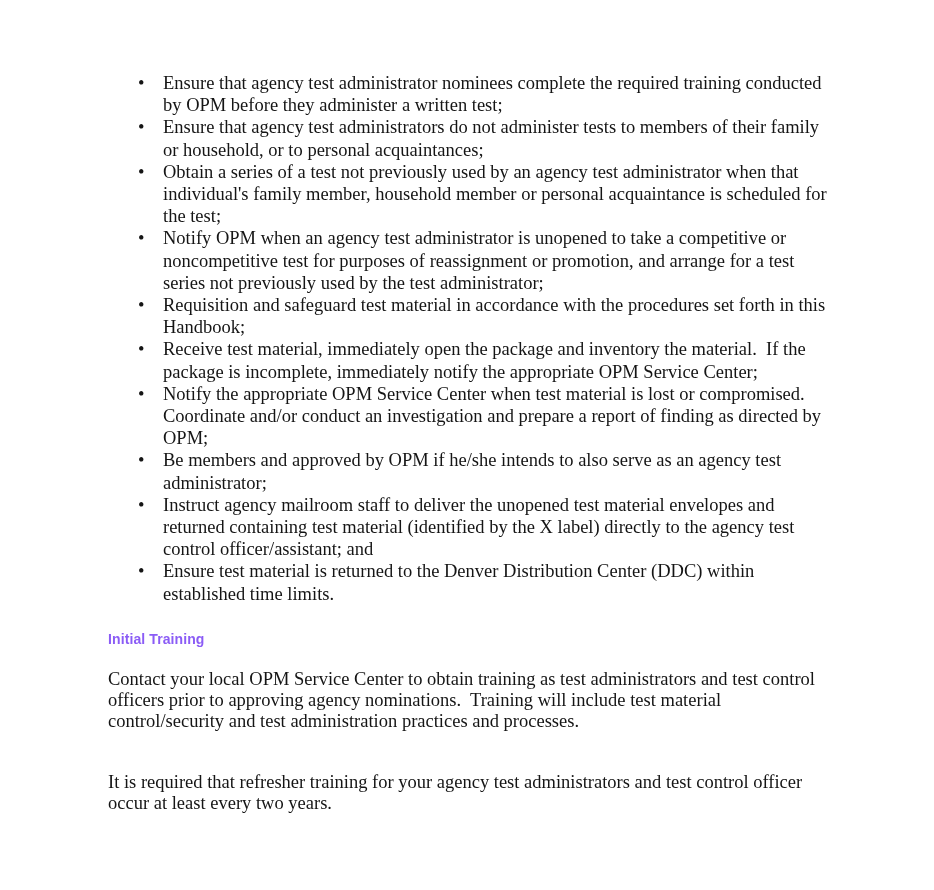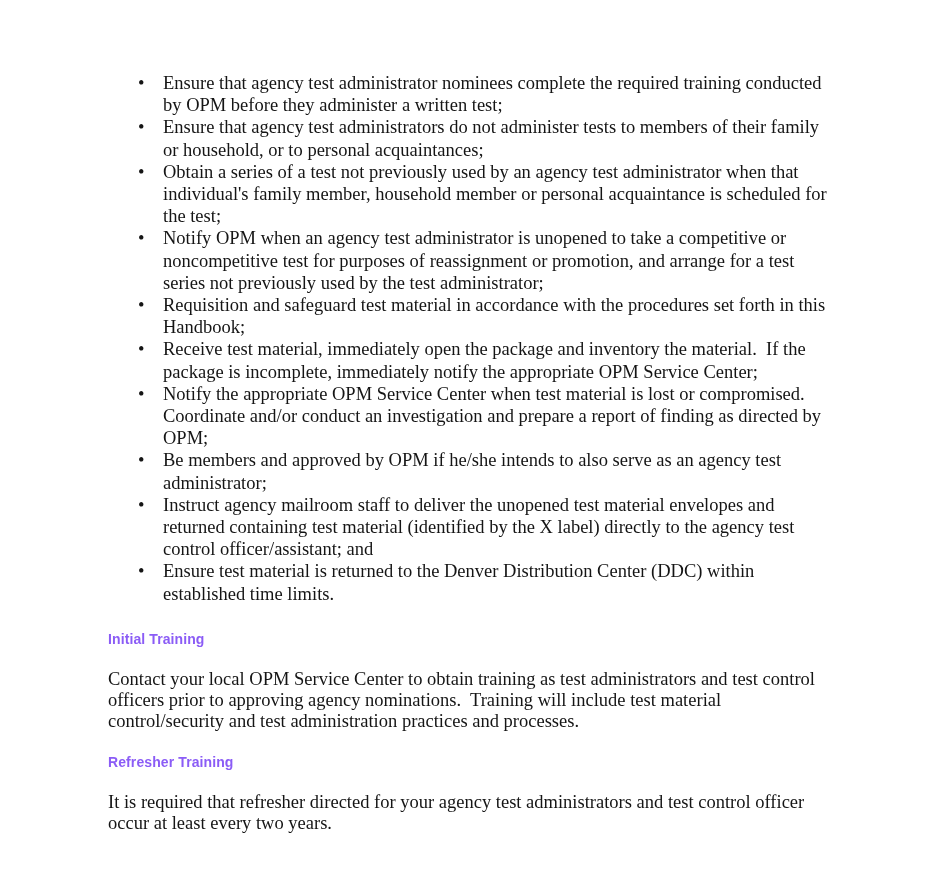--- a/index.html
+++ b/index.html
@@ -144,19 +144,18 @@
 
     <div class="block">
       <h2 class="section-heading">Initial Training</h2>
       <div class="gap-heading-par"></div>
       <p class="body-par">Contact your local OPM Service Center to obtain training as test administrators and test control officers prior to approving agency nominations.  Training will include test material control/security and test administration practices and processes.</p>
     </div>
 
     <div class="gap-par-heading"></div>
 
     <div class="block">
-      <h2 class="section-heading">Refresher Training</h2>
       <div class="gap-heading-par"></div>
-      <p class="body-par">It is required that refresher directed for your agency test administrators and test control officer occur at least every two years.</p>
+      <p class="body-par">It is required that refresher training for your agency test administrators and test control officer occur at least every two years.</p>
     </div>
 
   </div>
 </div>
 
 </body></html>

